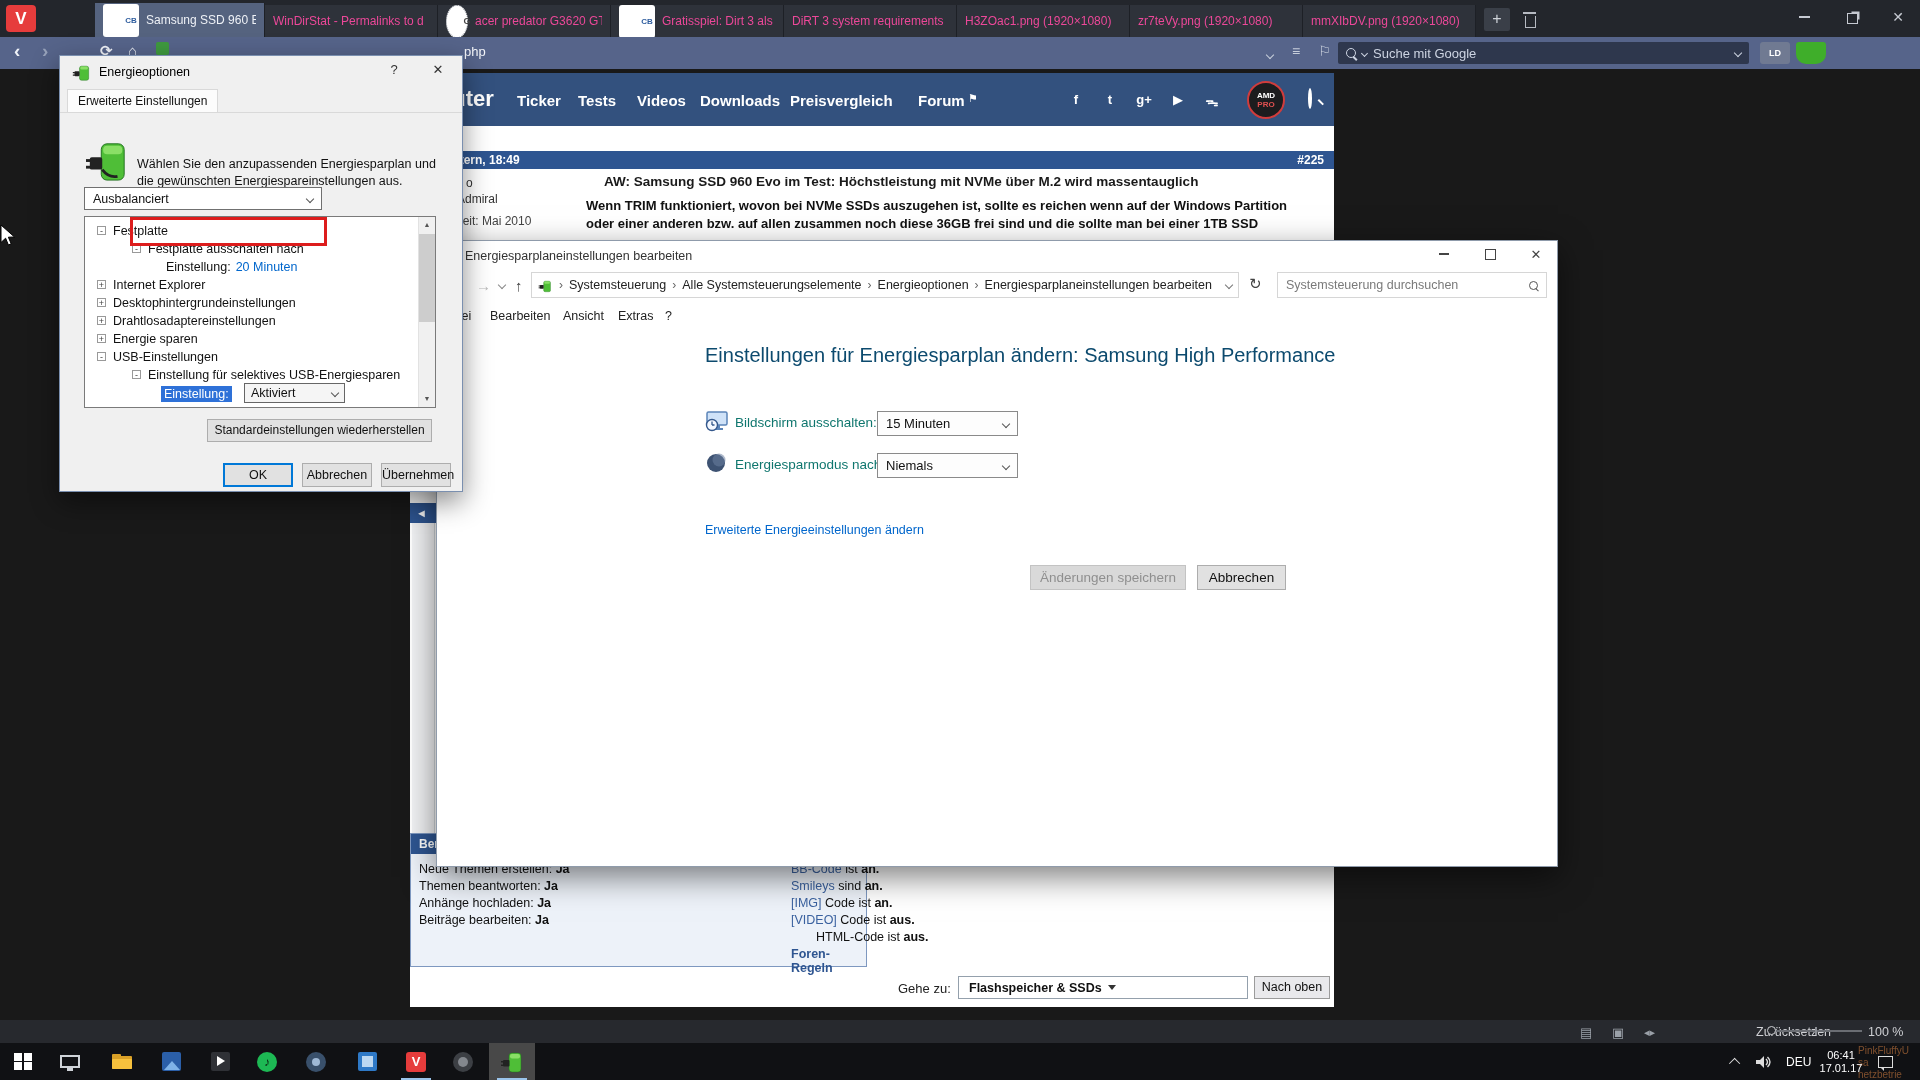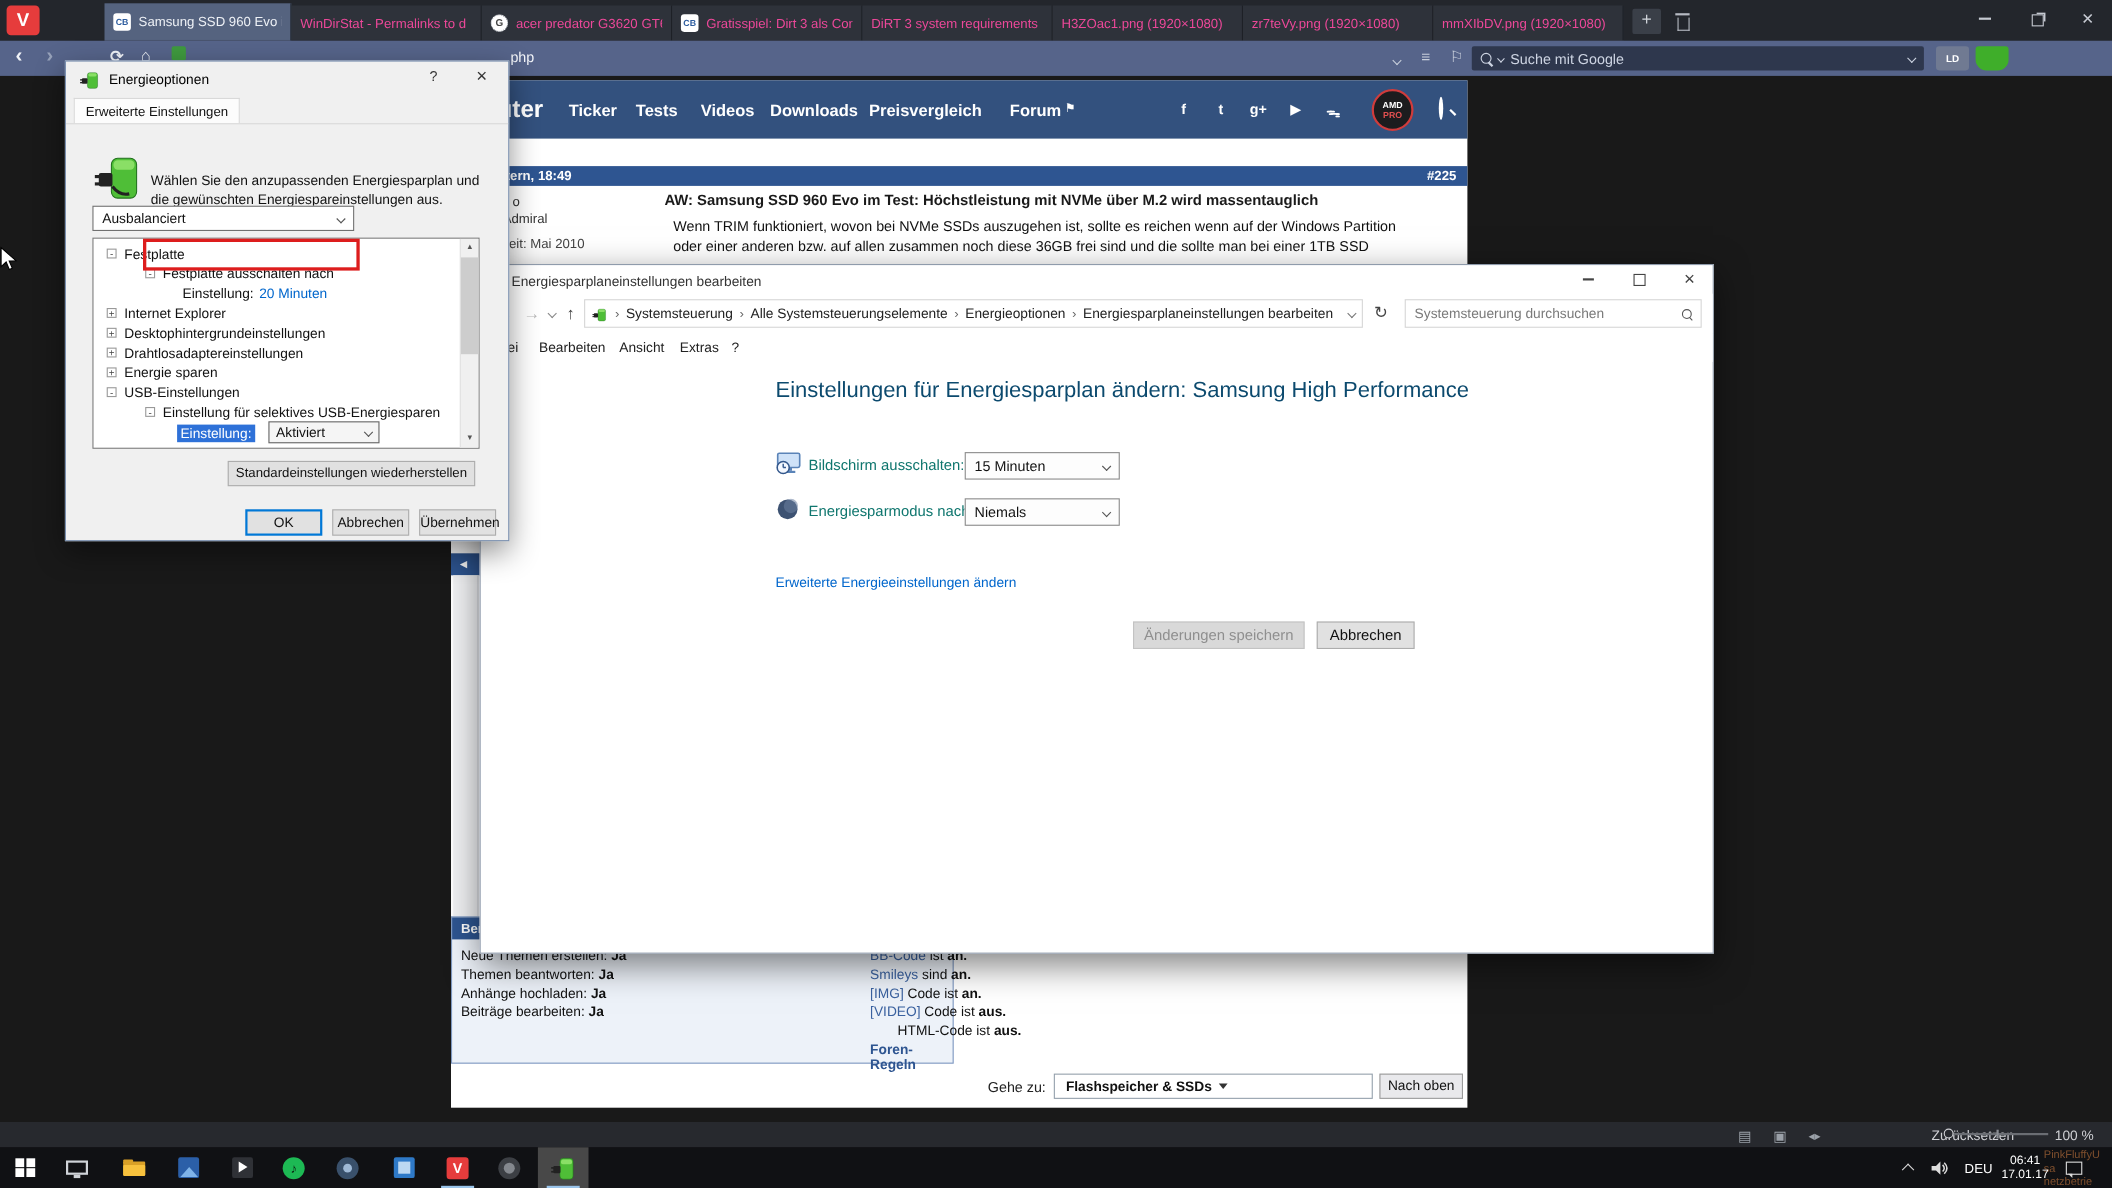--- a/index.html
+++ b/index.html
@@ -7,22 +7,22 @@
   .abs{position:absolute;}
   
   #tabbar{left:0;top:0;width:1920px;height:37px;background:#23262c;z-index:5;}
   #vivaldi-logo{left:6px;top:5px;width:30px;height:27px;background:#e63c3c;border-radius:4px;
     color:#fff;font-weight:bold;font-size:17px;text-align:center;line-height:27px;}
   .tab{top:5px;height:32px;background:#2e323a;display:flex;align-items:center;gap:7px;
     padding:0 8px;box-sizing:border-box;border-right:1px solid #1d2026;overflow:hidden;}
   .tab.active{top:3px;height:34px;background:#55637f;}
   .tab-title{font-size:12px;color:#ec4899;white-space:nowrap;overflow:hidden;}
   .tab.active .tab-title{color:#eef1f6;}
-  .fav{flex:0 0 16px;width:16px;height:16px;display:flex;align-items:center;justify-content:center;
-    font-size:8px;font-weight:bold;}
+  .fav{flex:0 0 16px;width:16px;height:33px;display:flex;align-items:center;justify-content:center;
+    font-size:8px;font-weight:bold;padding-left:20px;}
   .fav:empty{display:none;}
   .fav.cb{background:#fff;color:#2d5c9e;border-radius:3px;}
   .fav.g{background:#fff;color:#444;border-radius:50%;border:1px dotted #8a8f98;box-sizing:border-box;font-size:9px;}
   #newtab{left:1484px;top:8px;width:26px;height:23px;background:#3a3f48;color:#cfd3d9;
     font-size:16px;text-align:center;line-height:22px;border-radius:2px;}
   .trash{left:1522px;top:12px;width:16px;height:16px;}
   .trash .lid{position:absolute;left:1px;top:0;width:13px;height:2px;background:#b6bac2;}
   .trash .body{position:absolute;left:3px;top:4px;width:9px;height:11px;border:1.5px solid #b6bac2;border-top:none;}
   .winbtn{top:0;width:44px;height:34px;display:flex;align-items:center;justify-content:center;color:#c6cad2;}
   .mini-bar{width:11px;height:2px;background:#c6cad2;}
@@ -54,21 +54,21 @@
     border:2px solid #d03c3c;box-sizing:border-box;z-index:2;color:#fff;font-size:8px;font-weight:bold;
     display:flex;flex-direction:column;align-items:center;justify-content:center;line-height:9px;}
   #amdbadge .pro{color:#e05050;}
   .hmag{width:11px;height:11px;border:2.4px solid #fff;border-radius:50%;position:relative;}
   .hmag::after{content:"";position:absolute;left:9px;top:9px;width:7px;height:2.4px;background:#fff;transform:rotate(45deg);transform-origin:0 0;}
   #postbar{left:410px;top:151px;width:924px;height:18px;background:#2e5591;z-index:2;
     color:#fff;font-size:12px;font-weight:bold;line-height:18px;}
   #postnum{position:absolute;right:10px;top:0;}
   .usercol{z-index:2;font-size:12px;color:#333;}
   #posttitle{left:604px;top:174px;width:720px;color:#1a1a1a;font-size:13.5px;font-weight:bold;z-index:2;}
-  .postline{left:612px;width:724px;color:#111;font-size:13px;z-index:2;}
+  .postline{left:586px;width:724px;color:#111;font-size:13px;z-index:2;font-weight:bold;}
   #navfragbar{left:410px;top:503px;width:924px;height:20px;background:#2e5591;z-index:2;
     color:#fff;font-size:11px;line-height:20px;padding-left:6px;box-sizing:border-box;}
   #greystrip{left:412px;top:523px;width:22px;height:310px;background:#f1f2f4;border-right:1px solid #cfd4da;z-index:2;}
   #permbox{left:410px;top:833px;width:457px;height:134px;background:#edf2f9;border:1px solid #7e98c0;box-sizing:border-box;z-index:2;}
   #permhead{position:absolute;left:0;top:0;width:100%;height:20px;background:#2e5591;color:#fff;
     font-size:12px;font-weight:bold;line-height:20px;padding-left:8px;box-sizing:border-box;}
   .permL{position:absolute;left:8px;font-size:12.5px;color:#111;}
   .permR{position:absolute;left:380px;font-size:12.5px;color:#111;white-space:nowrap;}
   .permL b,.permR b{font-weight:bold;}
   .permlink{color:#3b62a0;}

